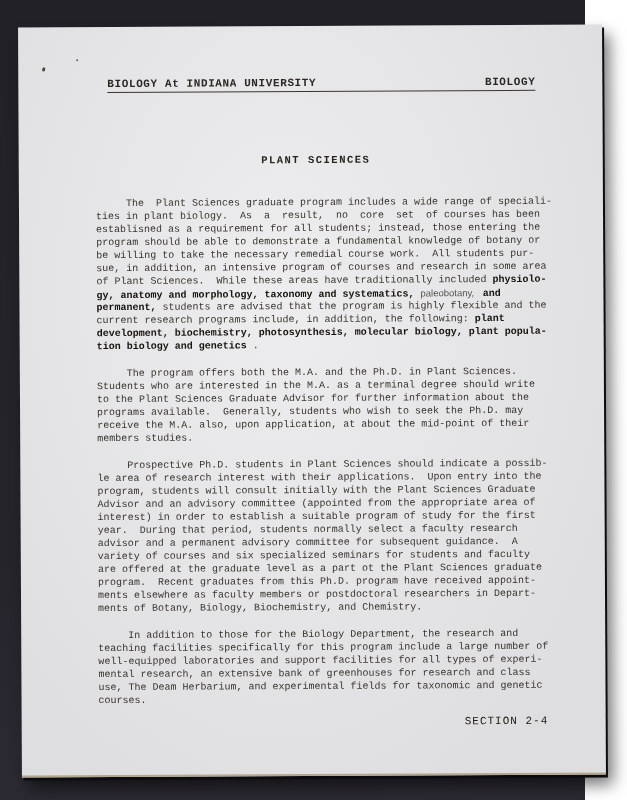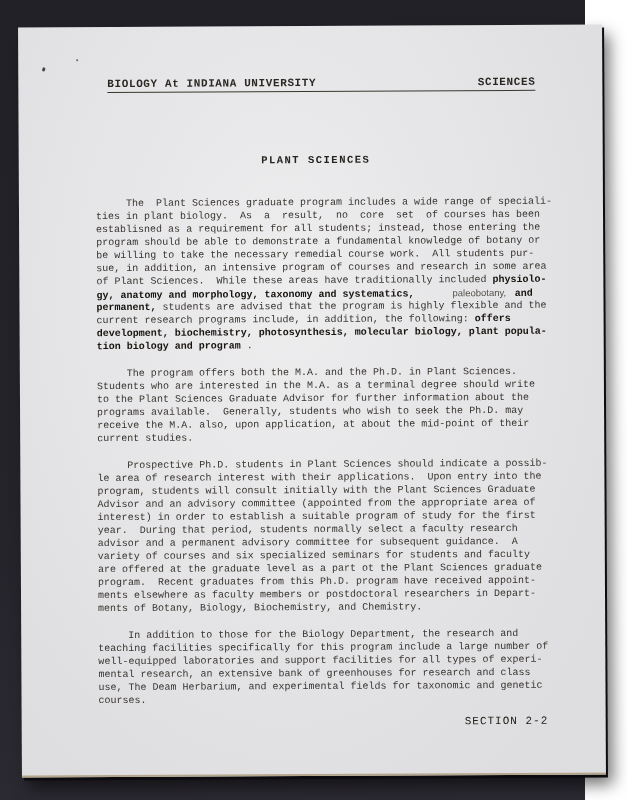--- a/index.html
+++ b/index.html
@@ -77,68 +77,67 @@
     line-height: 13px;
   }
   .line span.b {
     font-weight: 700;
     color: var(--ink_bold, #17130e);
   }
   .line span.alt {
     font-family: "Liberation Sans", sans-serif;
     font-size: 9.5px;
     color: #55504a;
-    margin-left: 32px;
   }
   .section-label {
     position: absolute;
     left: 443px;
     top: 690px;
     font-size: 11px;
     letter-spacing: 1px;
     color: #232019;
   }
 </style>
 </head>
 <body>
 
 <div class="scan-bed">
   <div class="paper">
     <span class="speck s1"></span>
     <span class="speck s2"></span>
 
     <div class="header-row">
       <span>BIOLOGY At INDIANA UNIVERSITY</span>
-      <span>SCIENCES</span>
+      <span>BIOLOGY</span>
     </div>
 
     <div class="title">PLANT SCIENCES</div>
 
     <div class="doc-body">
         <div class="paragraph">
           <div class="line"><span>     The  Plant Sciences graduate program includes a wide range of speciali-</span></div>
           <div class="line"><span>ties in plant biology.  As  a  result,  no  core  set  of courses has been</span></div>
           <div class="line"><span>establisned as a requirement for all students; instead, those entering the</span></div>
           <div class="line"><span>program should be able to demonstrate a fundamental knowledge of botany or</span></div>
           <div class="line"><span>be willing to take the necessary remedial course work.  All students pur-</span></div>
           <div class="line"><span>sue, in addition, an intensive program of courses and research in some area</span></div>
           <div class="line"><span>of Plant Sciences.  While these areas have traditionally included </span><span class="b">physiolo-</span></div>
           <div class="line"><span class="b">gy, anatomy and morphology, taxonomy and systematics, </span><span class="alt">paleobotany, </span><span class="b"> and</span></div>
           <div class="line"><span class="b">permanent,</span><span> students are advised that the program is highly flexible and the</span></div>
-          <div class="line"><span>current research programs include, in addition, the following: </span><span class="b">offers</span></div>
+          <div class="line"><span>current research programs include, in addition, the following: </span><span class="b">plant</span></div>
           <div class="line"><span class="b">development, biochemistry, photosynthesis, molecular biology, plant popula-</span></div>
-          <div class="line"><span class="b">tion biology and program</span><span> .</span></div>
+          <div class="line"><span class="b">tion biology and genetics</span><span> .</span></div>
         </div>
         <div class="paragraph">
           <div class="line"><span>     The program offers both the M.A. and the Ph.D. in Plant Sciences.</span></div>
           <div class="line"><span>Students who are interested in the M.A. as a terminal degree should write</span></div>
           <div class="line"><span>to the Plant Sciences Graduate Advisor for further information about the</span></div>
           <div class="line"><span>programs available.  Generally, students who wish to seek the Ph.D. may</span></div>
           <div class="line"><span>receive the M.A. also, upon application, at about the mid-point of their</span></div>
-          <div class="line"><span>current studies.</span></div>
+          <div class="line"><span>members studies.</span></div>
         </div>
         <div class="paragraph">
           <div class="line"><span>     Prospective Ph.D. students in Plant Sciences should indicate a possib-</span></div>
           <div class="line"><span>le area of research interest with their applications.  Upon entry into the</span></div>
           <div class="line"><span>program, students will consult initially with the Plant Sciences Graduate</span></div>
           <div class="line"><span>Advisor and an advisory committee (appointed from the appropriate area of</span></div>
           <div class="line"><span>interest) in order to establish a suitable program of study for the first</span></div>
           <div class="line"><span>year.  During that period, students normally select a faculty research</span></div>
           <div class="line"><span>advisor and a permanent advisory committee for subsequent guidance.  A</span></div>
           <div class="line"><span>variety of courses and six specialized seminars for students and faculty</span></div>
@@ -150,15 +149,15 @@
         <div class="paragraph">
           <div class="line"><span>     In addition to those for the Biology Department, the research and</span></div>
           <div class="line"><span>teaching facilities specifically for this program include a large number of</span></div>
           <div class="line"><span>well-equipped laboratories and support facilities for all types of experi-</span></div>
           <div class="line"><span>mental research, an extensive bank of greenhouses for research and class</span></div>
           <div class="line"><span>use, The Deam Herbarium, and experimental fields for taxonomic and genetic</span></div>
           <div class="line"><span>courses.</span></div>
         </div>
       </div>
 
-    <div class="section-label">SECTION 2-2</div>
+    <div class="section-label">SECTION 2-4</div>
   </div>
 </div>
 
 </body></html>

